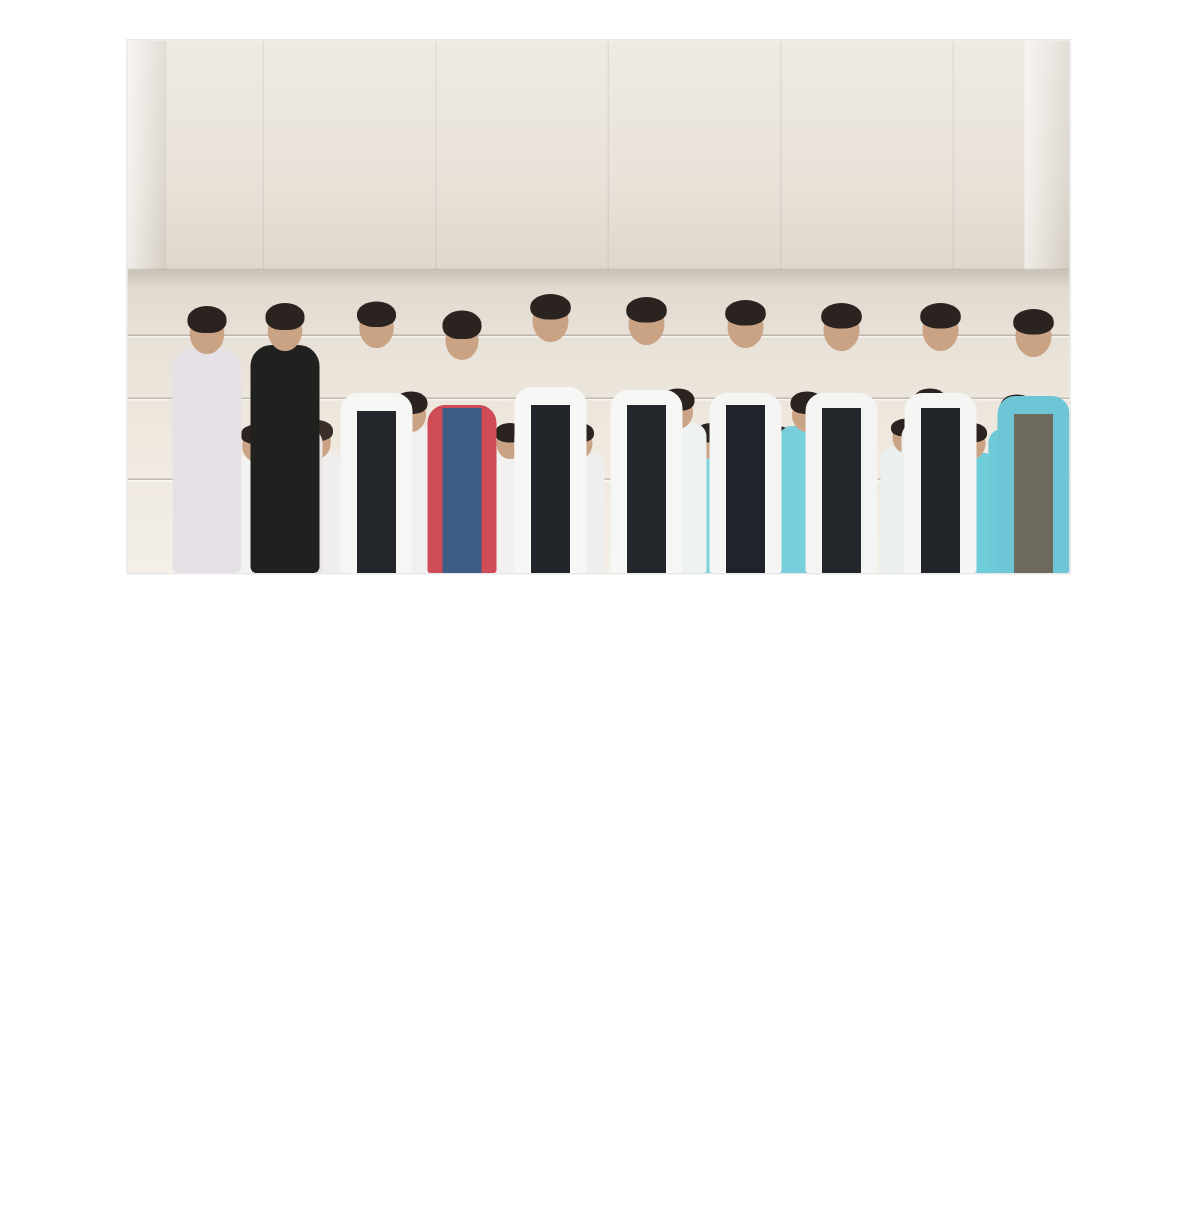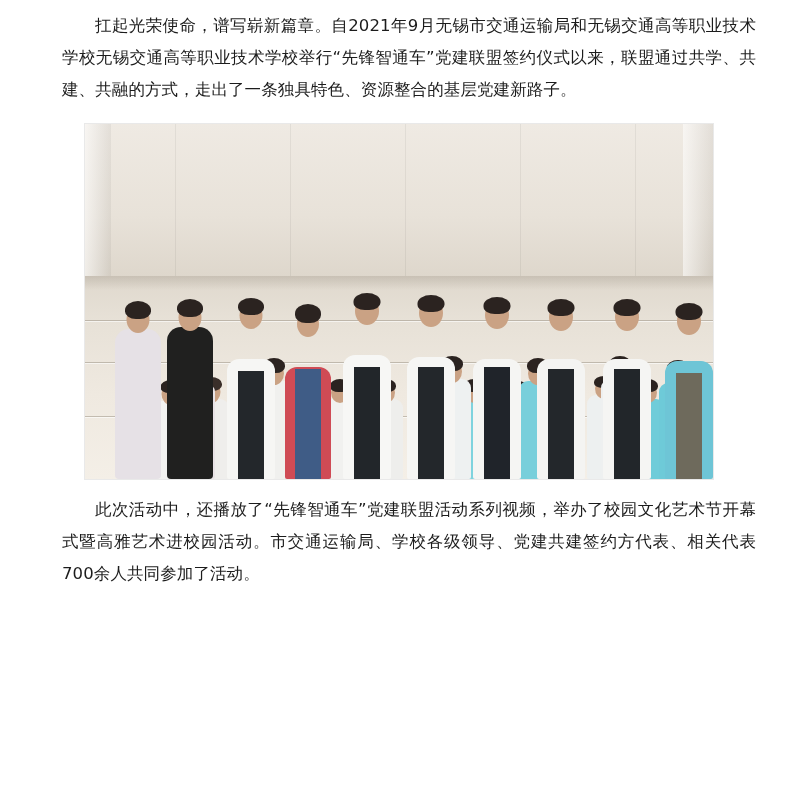--- a/index.html
+++ b/index.html
@@ -97,21 +97,20 @@
 
   
 </style>
 </head>
 <body>
 
 <div class="page">
 
 
 
-  <p class="para">扛起光荣使命，谱写崭新篇章。自2021年9月无锡市交通运输局和无锡交通高等职业技术学校无锡交通高等职业技术学校举行“先锋智通车”党建联盟签约仪式以来，联盟通过共学、共建、共融的方式，走出了一条独具特色、资源整合的基层党建新路子。</p>
 
   <div class="figure">
     <div class="wall-upper"></div>
     <div class="wall-panel" style="left:90px"></div>
     <div class="wall-panel" style="left:205px"></div>
     <div class="wall-panel" style="left:320px"></div>
     <div class="wall-panel" style="left:435px"></div>
     <div class="wall-panel" style="left:550px"></div>
     <div class="pillar" style="left:0px;width:26px"></div>
     <div class="pillar" style="right:0px;width:30px"></div>
@@ -272,15 +271,14 @@
       <div class="p-hair" style="width:27px;height:17px;bottom:163px;"></div>
     </div>
     <div class="person" style="left:580px;width:48px;height:250px;">
       <div class="p-body" style="height:118px;background:#6ec5d6;border-radius:12px 12px 2px 2px;"></div>
       <div class="p-legs" style="height:106px;background:#6e6a5c;"></div>
       <div class="p-head" style="width:24px;height:28px;bottom:144px;"></div>
       <div class="p-hair" style="width:27px;height:17px;bottom:159px;"></div>
     </div>
   </div>
 
-  <p class="para">此次活动中，还播放了“先锋智通车”党建联盟活动系列视频，举办了校园文化艺术节开幕式暨高雅艺术进校园活动。市交通运输局、学校各级领导、党建共建签约方代表、相关代表700余人共同参加了活动。</p>
 
 </div>
 
 </body></html>

